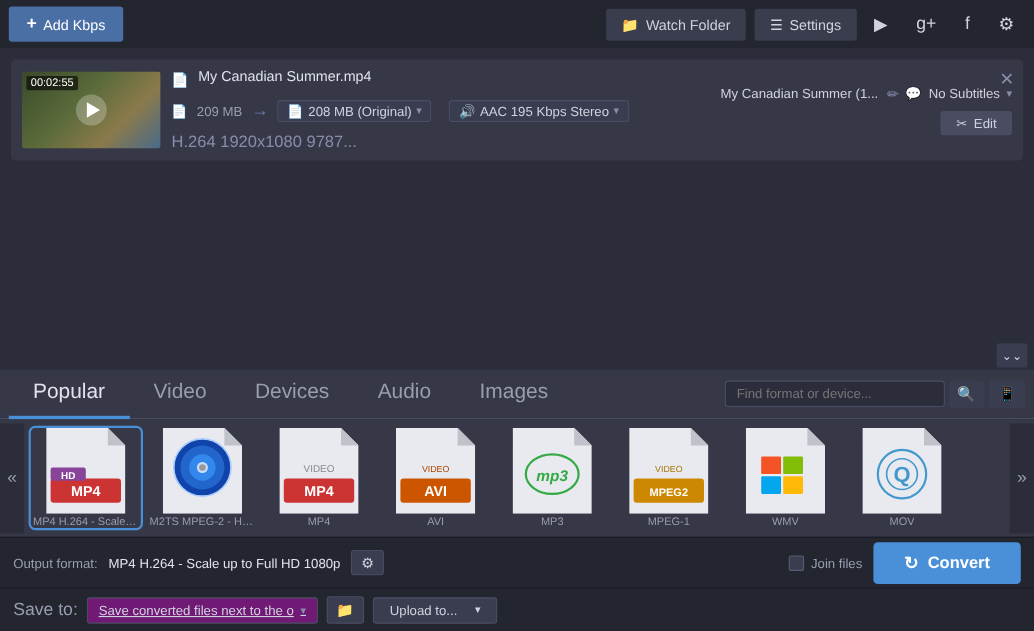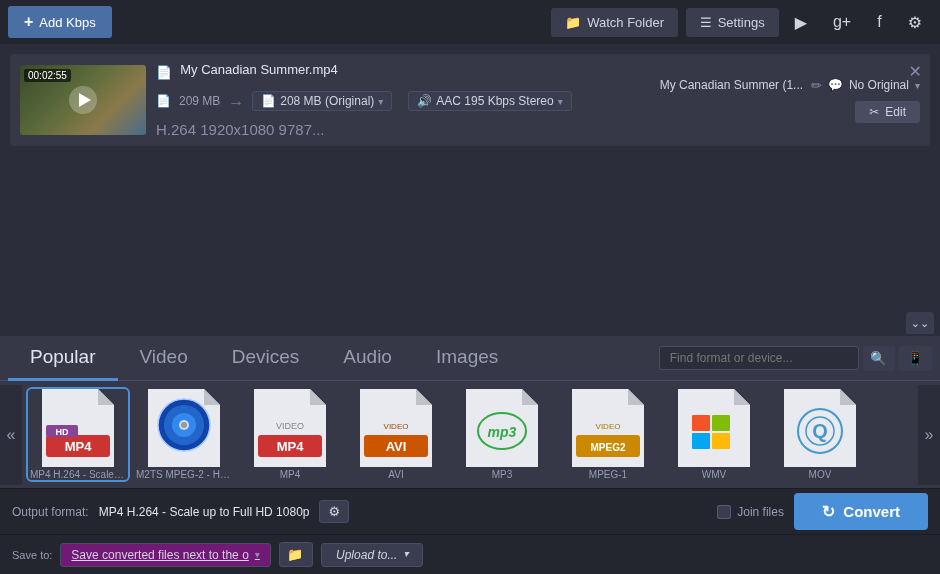--- a/index.html
+++ b/index.html
@@ -405,21 +405,21 @@
       display: flex;
       align-items: center;
       background: #23252f;
       height: 40px;
       padding: 0 12px;
       gap: 8px;
       border-top: 1px solid #1a1c24;
     }
     .save-label {
       color: #9a9cb0;
-      font-size: 11px;
+      font-size: 16px;
       white-space: nowrap;
     }
     .save-path-btn {
       background: #701a75;
       border: 1px solid #4a4d62;
       border-radius: 3px;
       color: #d0d2de;
       padding: 4px 10px;
       font-size: 12px;
       cursor: pointer;
@@ -444,22 +444,21 @@
     .upload-btn {
       background: #3a3d50;
       border: 1px solid #4a4d62;
       border-radius: 3px;
       color: #d0d2de;
       padding: 4px 14px;
       font-size: 12px;
       cursor: pointer;
       display: flex;
       align-items: flex-start;
-      gap: 6px;
-      font-style: italic;
+      gap: 16px;
     }
 
     .selected-format {
       outline: 2px solid #4a90d9;
       border-radius: 4px;
     }
   </style>
 </head>
 <body>
 
@@ -522,21 +521,21 @@
         <div class="media-codec">H.264 1920x1080 9787...</div>
       </div>
 
       <div class="right-section">
         <div style="display:flex; flex-direction:column; gap:4px; align-items:flex-end;">
           <div style="display:flex; align-items:center; gap:6px;">
             <span style="color:#d0d2de; font-size:12px;">My Canadian Summer (1...</span>
             <button class="top-icon-btn" style="padding:0; font-size:13px; color:#8a8caa;">✏</button>
             <button class="subtitle-btn">
               <span>💬</span>
-              <span>No Original</span>
+              <span>No Subtitles</span>
               <span style="font-size:10px; color:#8a8caa;">▾</span>
             </button>
           </div>
           <div style="display:flex; align-items:center; gap:8px; margin-top:4px;">
             <button class="edit-btn">
               <span>✂</span>
               <span>Edit</span>
             </button>
           </div>
         </div>

